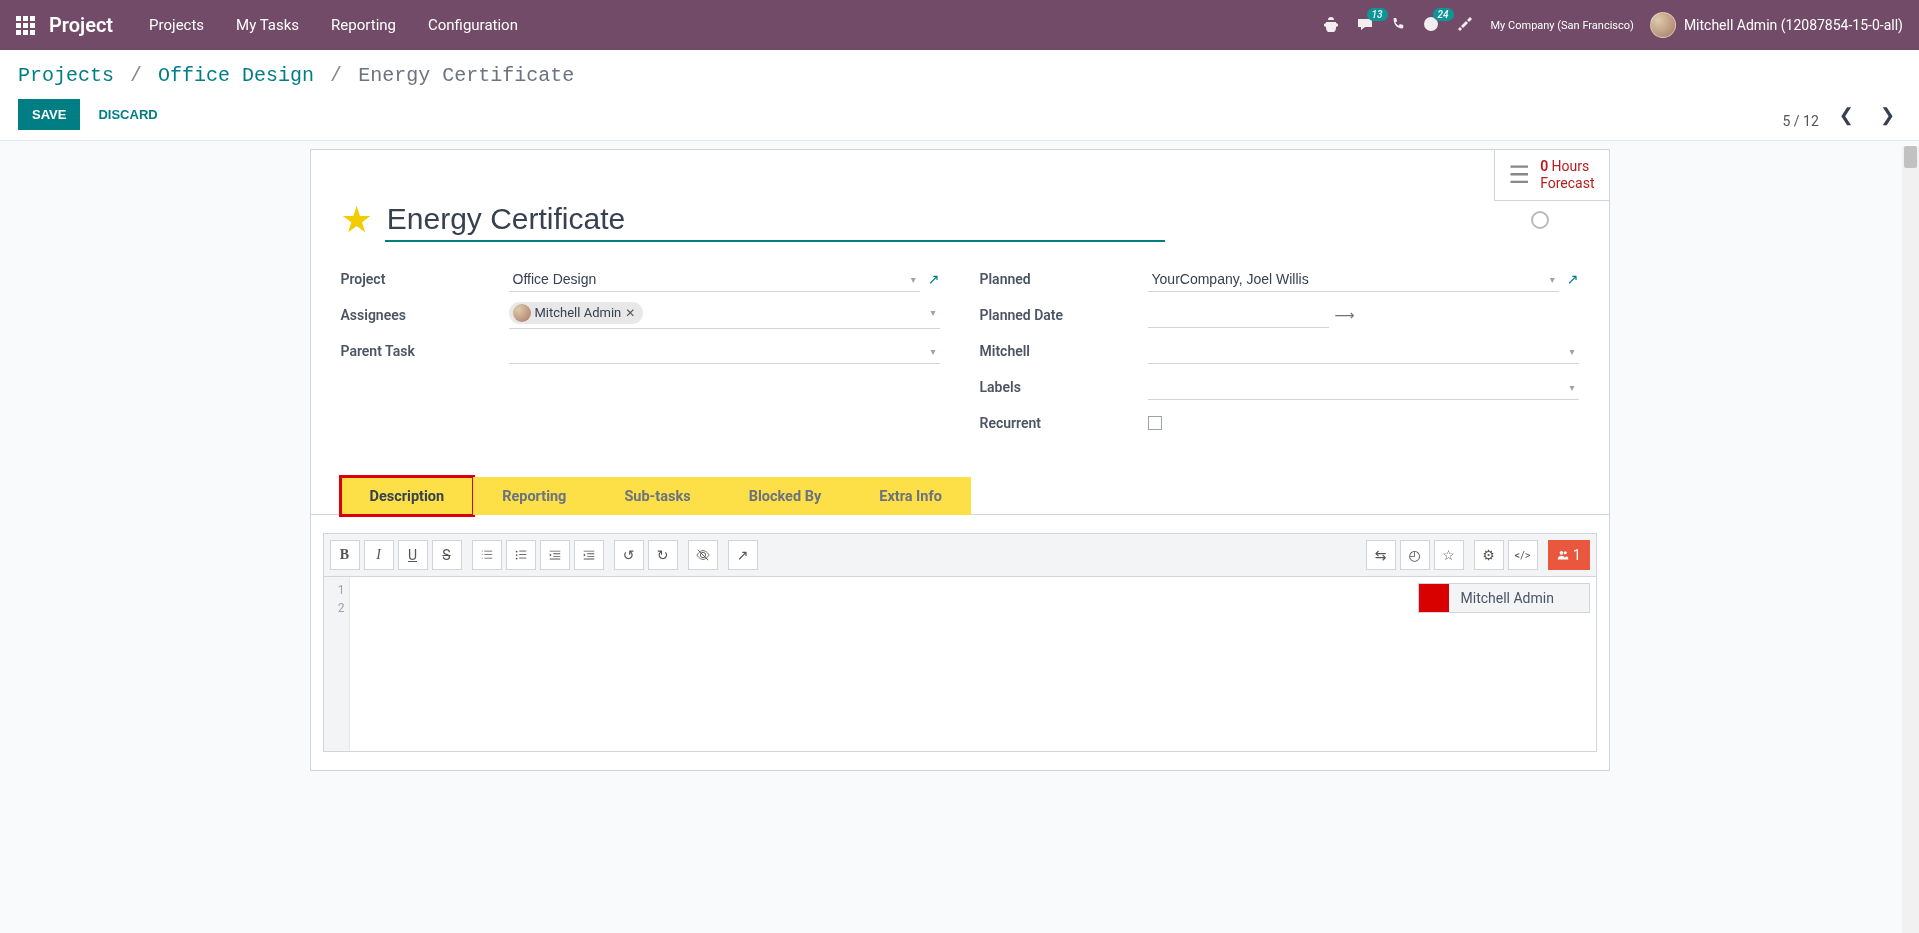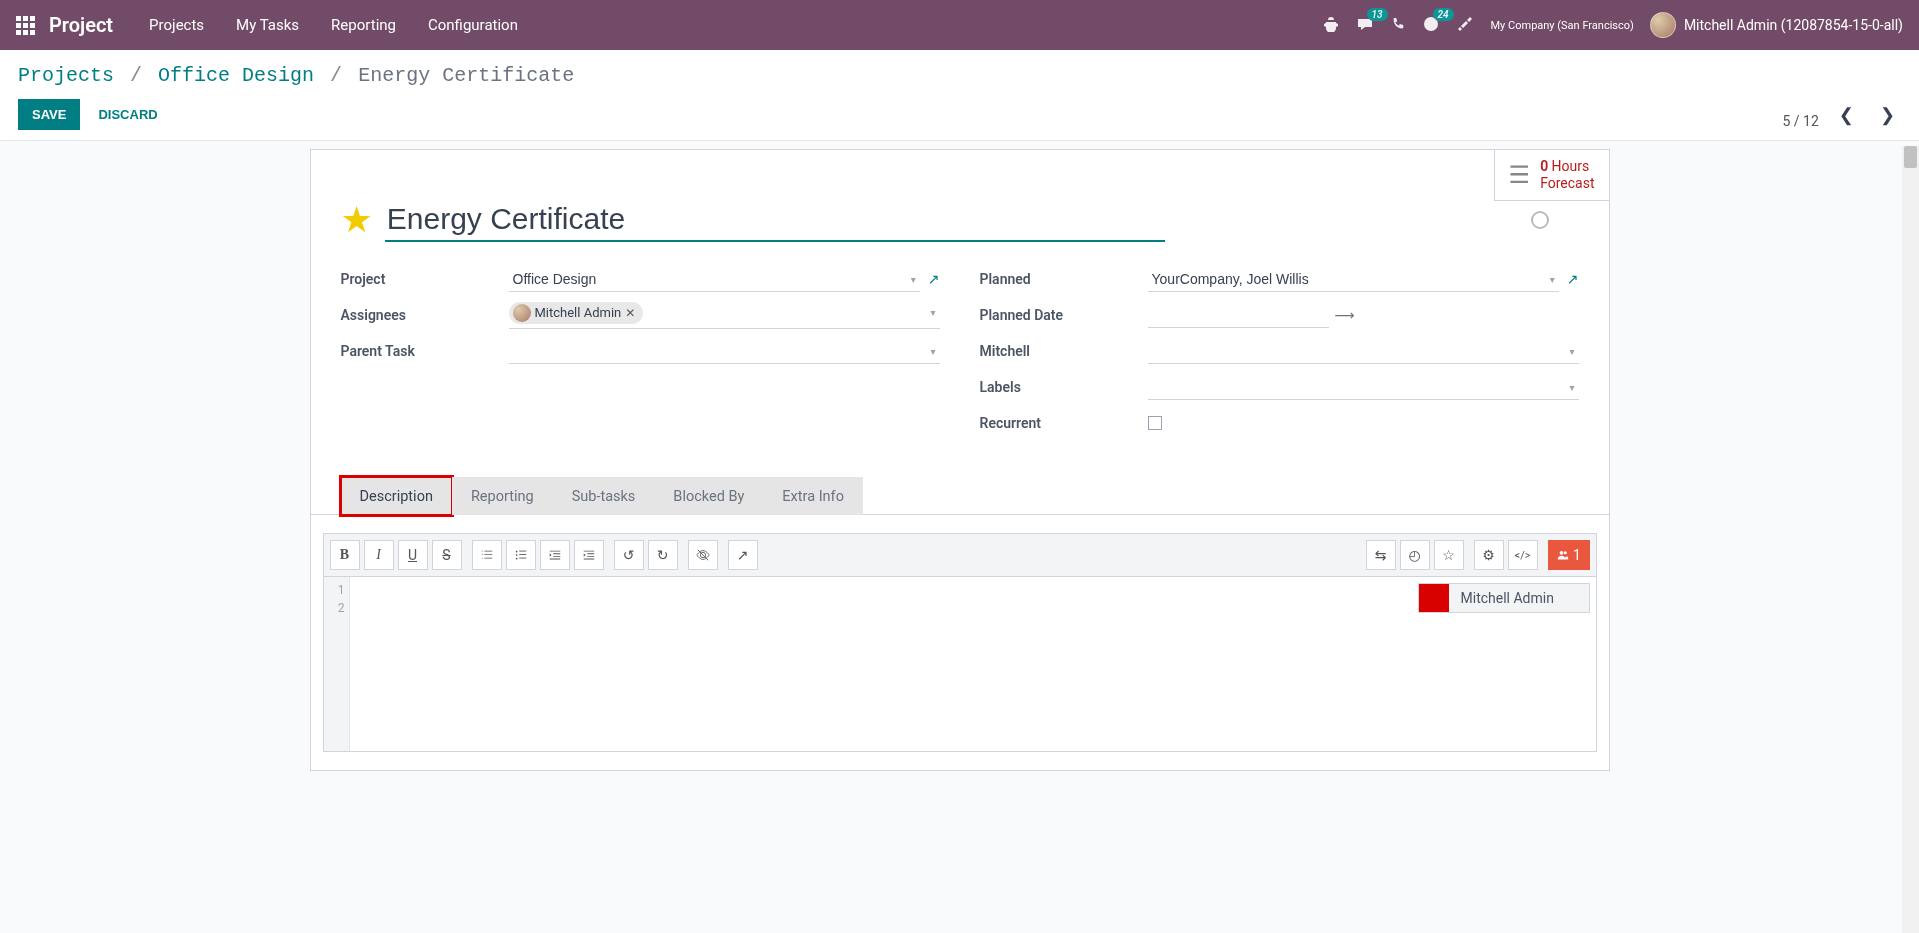--- a/index.html
+++ b/index.html
@@ -53,21 +53,21 @@
     .dropdown-caret { position: absolute; right: 4px; color: #9ca3af; font-size: 10px; pointer-events: none; }
     .ext-link { color: #017e84; margin-left: 8px; cursor: pointer; font-size: 14px; }
     .tag-chip { display: inline-flex; align-items: center; background: #e8e8e8; border-radius: 12px; padding: 2px 8px 2px 4px; gap: 4px; font-size: 13px; }
     .tag-chip .mini-avatar { width: 18px; height: 18px; border-radius: 50%; background: radial-gradient(circle at 30% 30%, #dca, #a76); }
     .tag-chip .x { cursor: pointer; font-size: 12px; color: #555; }
     .date-arrow { color: #6b7280; margin: 0 6px; }
     .checkbox { width: 14px; height: 14px; border: 1px solid #9ca3af; cursor: pointer; }
     
     
     .tabs { display: flex; border-bottom: 1px solid #d1d5db; padding: 0 30px; margin-top: 14px; }
-    .tab { padding: 10px 18px; border: 1px solid transparent; border-bottom: none; color: #6b7280; cursor: pointer; font-size: 14.5px; position: relative; top: 1px; background: #e5e5e5; }
+    .tab { padding: 10px 28px; border: 1px solid transparent; border-bottom: none; color: #6b7280; cursor: pointer; font-size: 14.5px; position: relative; top: 1px; background: #fde047; font-weight: bold; }
     .tab.active { border-color: #d1d5db; color: #374151; }
     .tab.highlighted { outline: 3px solid #dc0000; outline-offset: -1px; }
     
     
     .editor-area { padding: 18px 12px; }
     .editor-toolbar { background: #f3f4f6; border: 1px solid #d1d5db; padding: 6px; display: flex; align-items: center; gap: 10px; }
     .tb-group { display: flex; gap: 4px; }
     .tb-btn { width: 30px; height: 30px; border: 1px solid #d1d5db; background: #fff; display: flex; align-items: center; justify-content: center; cursor: pointer; color: #555; font-size: 14px; }
     .tb-btn.serif { font-family: Georgia, serif; font-weight: bold; }
     .tb-btn.collab { background: #e9573f; color: #fff; border-color: #e9573f; width: 42px; }

